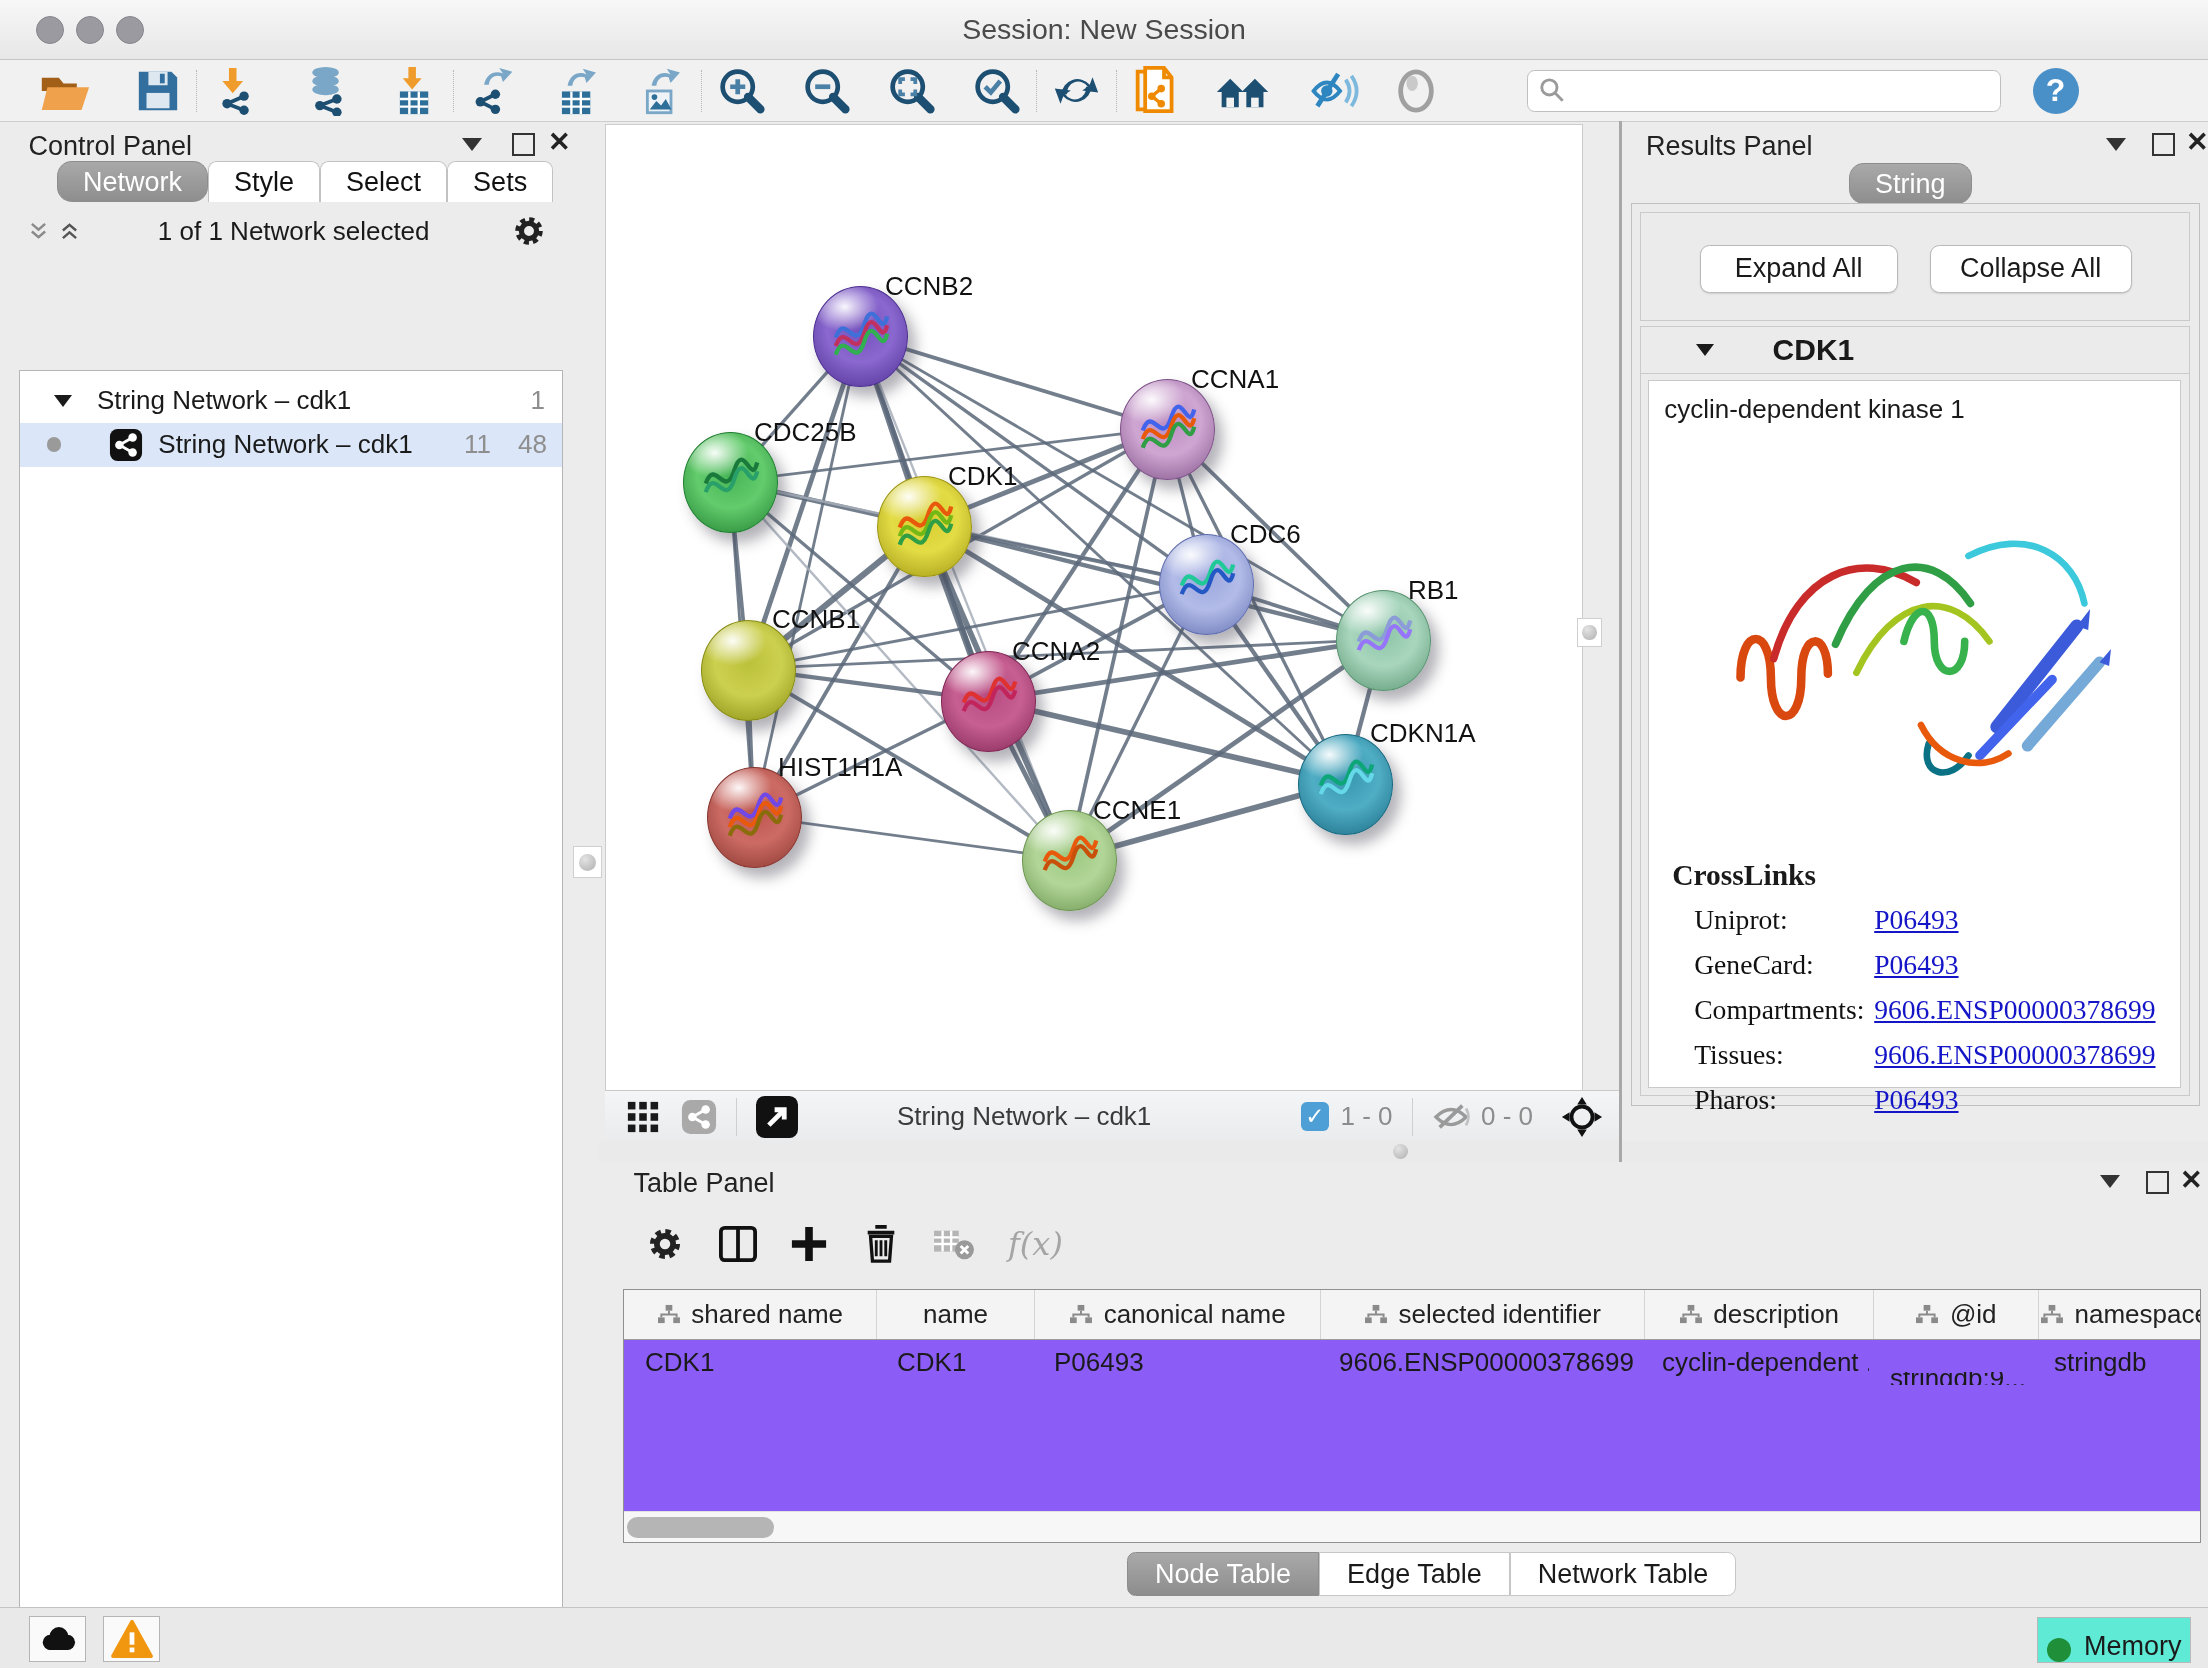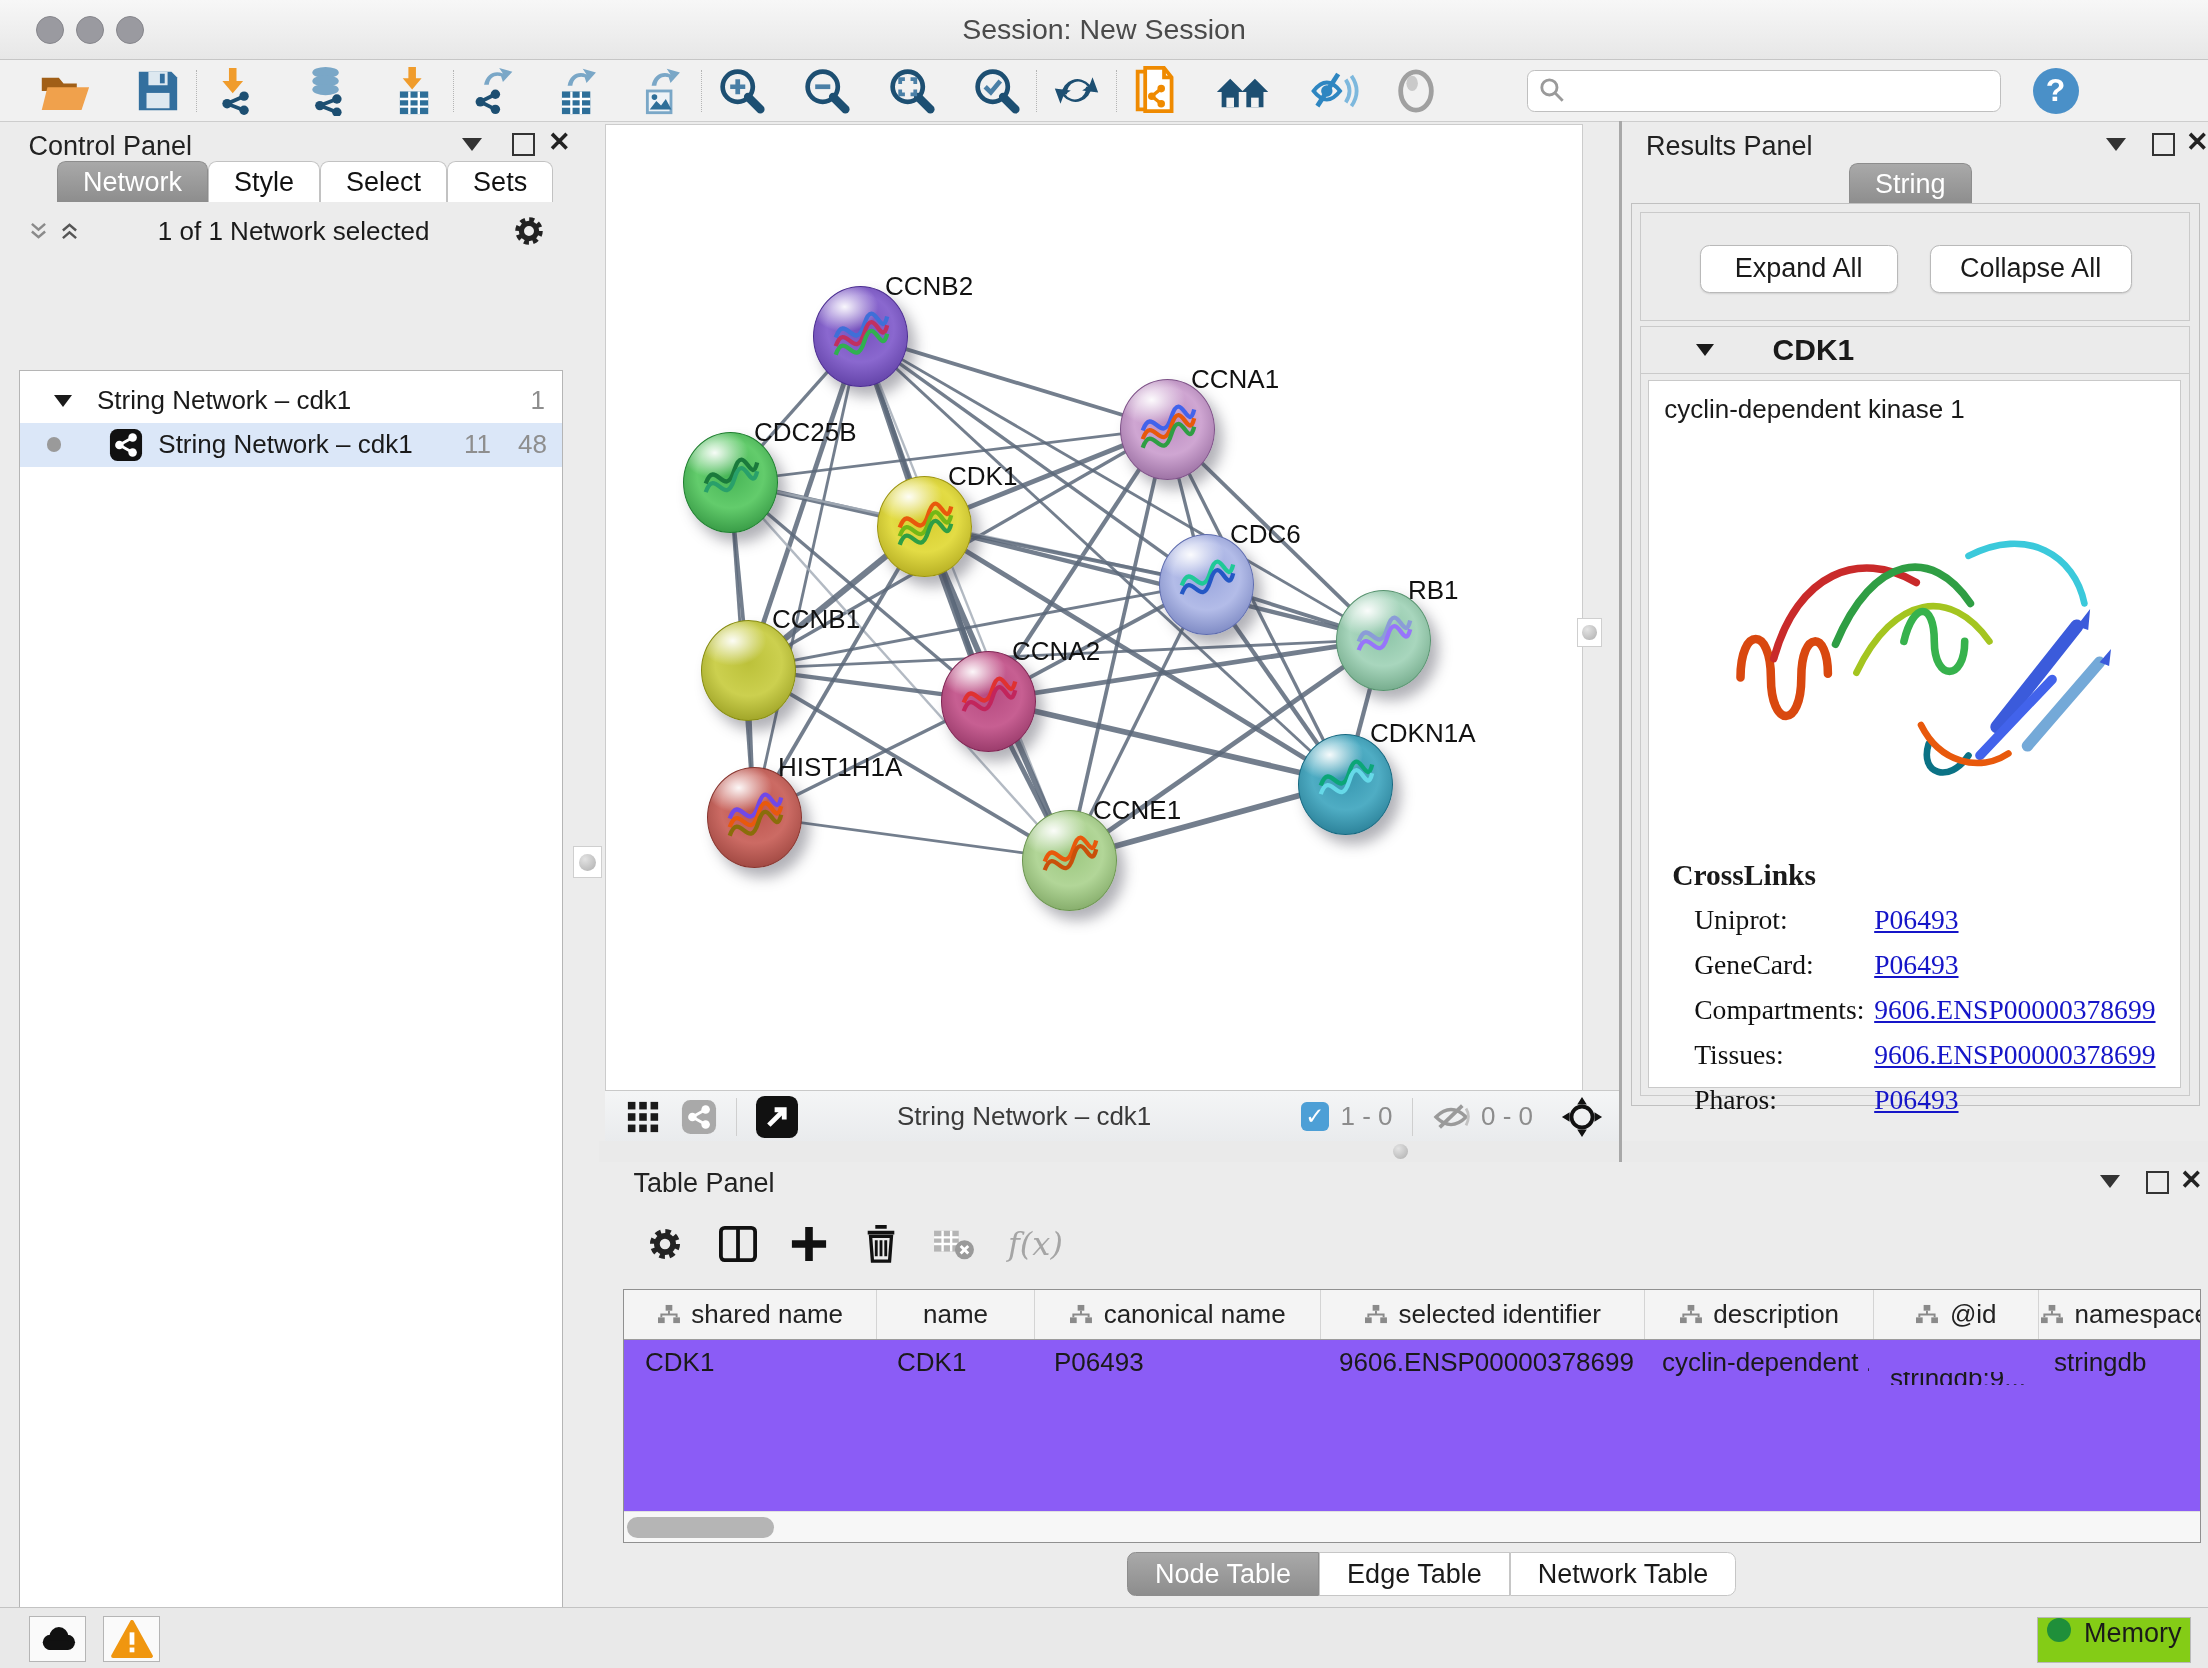--- a/index.html
+++ b/index.html
@@ -25,21 +25,21 @@
   .helpbtn{margin-left:32px;width:46px;height:46px;border-radius:50%;background:#4a90c8;
     color:#fff;font-size:32px;font-weight:bold;display:flex;align-items:center;justify-content:center;}
   
   .panel-title{font-size:27px;color:#222;}
   .ph-tri{width:0;height:0;border-left:10.5px solid transparent;border-right:10.5px solid transparent;
     border-top:13.3px solid #333;display:inline-block;}
   .ph-box{width:19px;height:19px;border:2.4px solid #333;display:inline-block;}
   .ph-x{font-size:27px;font-weight:bold;color:#222;line-height:19px;}
   .tab{height:40px;line-height:40px;padding:0 25px;background:#fff;border:1px solid #c2c2c2;
     border-bottom:none;border-radius:8.6px 8.6px 0 0;font-size:27px;color:#111;display:inline-block;}
-  .tab.active{background:linear-gradient(#a9a9a9,#8d8d8d);color:#fff;border-color:#8d8d8d;}
+  .tab.active{background:linear-gradient(#a9a9a9,#8d8d8d);color:#fff;border-color:#8d8d8d;border-radius:15px;}
   
   .cp-treebox{left:19px;top:249px;width:542px;height:1328px;background:#fff;border:1px solid #b5b5b5;}
   .tree-row{position:relative;width:100%;height:44px;display:flex;align-items:center;font-size:26px;}
   .tree-row.selected{background:#dbe7f8;}
   .tri-down{width:0;height:0;border-left:9.5px solid transparent;border-right:9.5px solid transparent;
     border-top:12.4px solid #1a1a1a;}
   .gray-num{color:#8e8e8e;}
   
   .canvas{left:605px;top:124px;width:976px;height:966px;background:#fff;
     border:1px solid #cccccc;overflow:hidden;}
@@ -83,22 +83,22 @@
   .hthumb{position:absolute;left:2.9px;top:4.8px;width:147px;height:21px;border-radius:10.5px;background:#b5b5b5;}
   .bottom-tabs{left:1127px;top:1552px;height:44px;display:flex;}
   .btab{height:42px;line-height:42px;padding:0 27px;font-size:27px;background:#fff;border:1px solid #c6c6c6;}
   .btab.active{background:linear-gradient(#a9a9a9,#8d8d8d);color:#fff;border-color:#8d8d8d;}
   .btab:first-child{border-radius:8.6px 0 0 8.6px;}
   .btab:last-child{border-radius:0 8.6px 8.6px 0;}
   
   .statusbar{left:0;top:1607px;width:2208px;height:61px;background:#e9e9e9;border-top:1px solid #c3c3c3;}
   .sb-btn{position:absolute;top:7.6px;width:55px;height:44px;background:#fafafa;border:1.9px solid #b5b5b5;
     display:flex;align-items:center;justify-content:center;}
-  .memorybtn{position:absolute;right:17px;top:8.6px;width:152px;height:44px;background:#84cc16;
-    border:1.9px solid #b9b9b9;display:flex;align-items:flex-start;justify-content:center;gap:13.3px;font-size:27px;}
+  .memorybtn{position:absolute;right:17px;top:8.6px;width:152px;height:44px;background:#5eead4;
+    border:1.9px solid #b9b9b9;display:flex;align-items:flex-end;justify-content:center;gap:13.3px;font-size:27px;}
   .greendot{width:24px;height:24px;border-radius:50%;background:#1f8f3a;}
   .fx{font-family:"DejaVu Serif",serif;font-style:italic;font-size:32px;color:#a5a5a5;}
 </style>
 </head>
 <body>
 
 <div id="root">
 
   <div class="abs titlebar">
     <div class="abs tl-circle" style="left:36px"></div>

